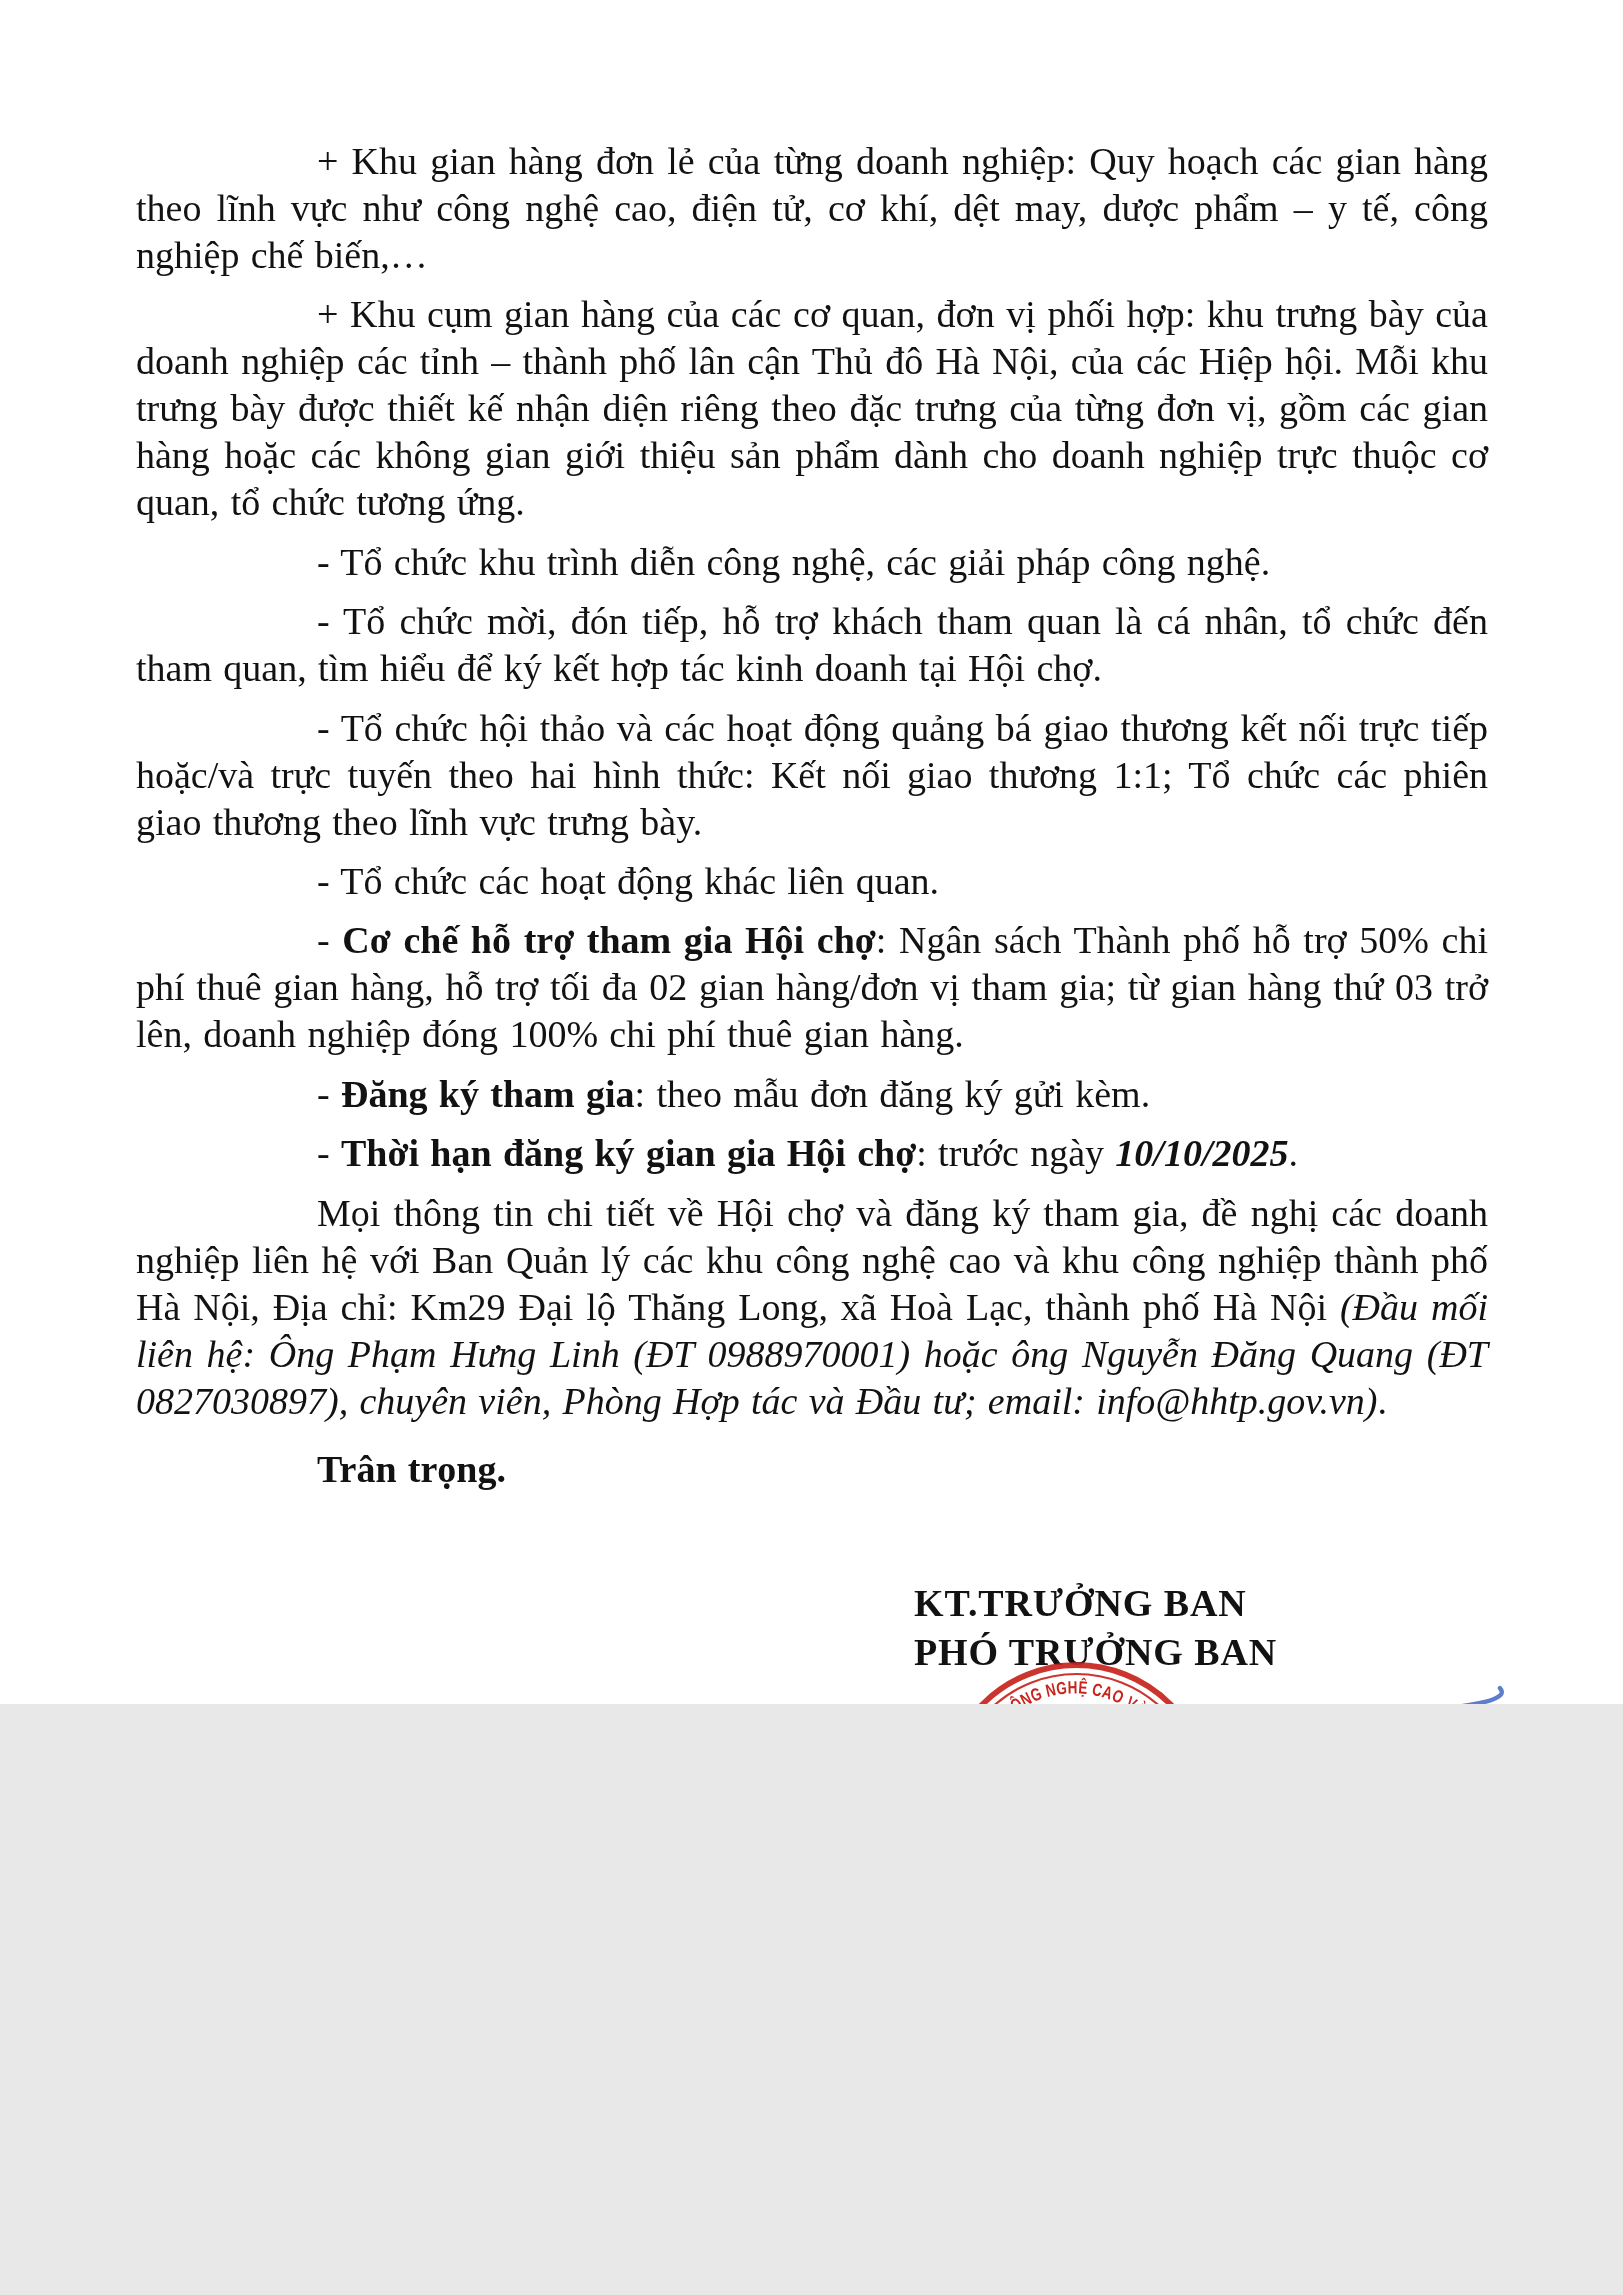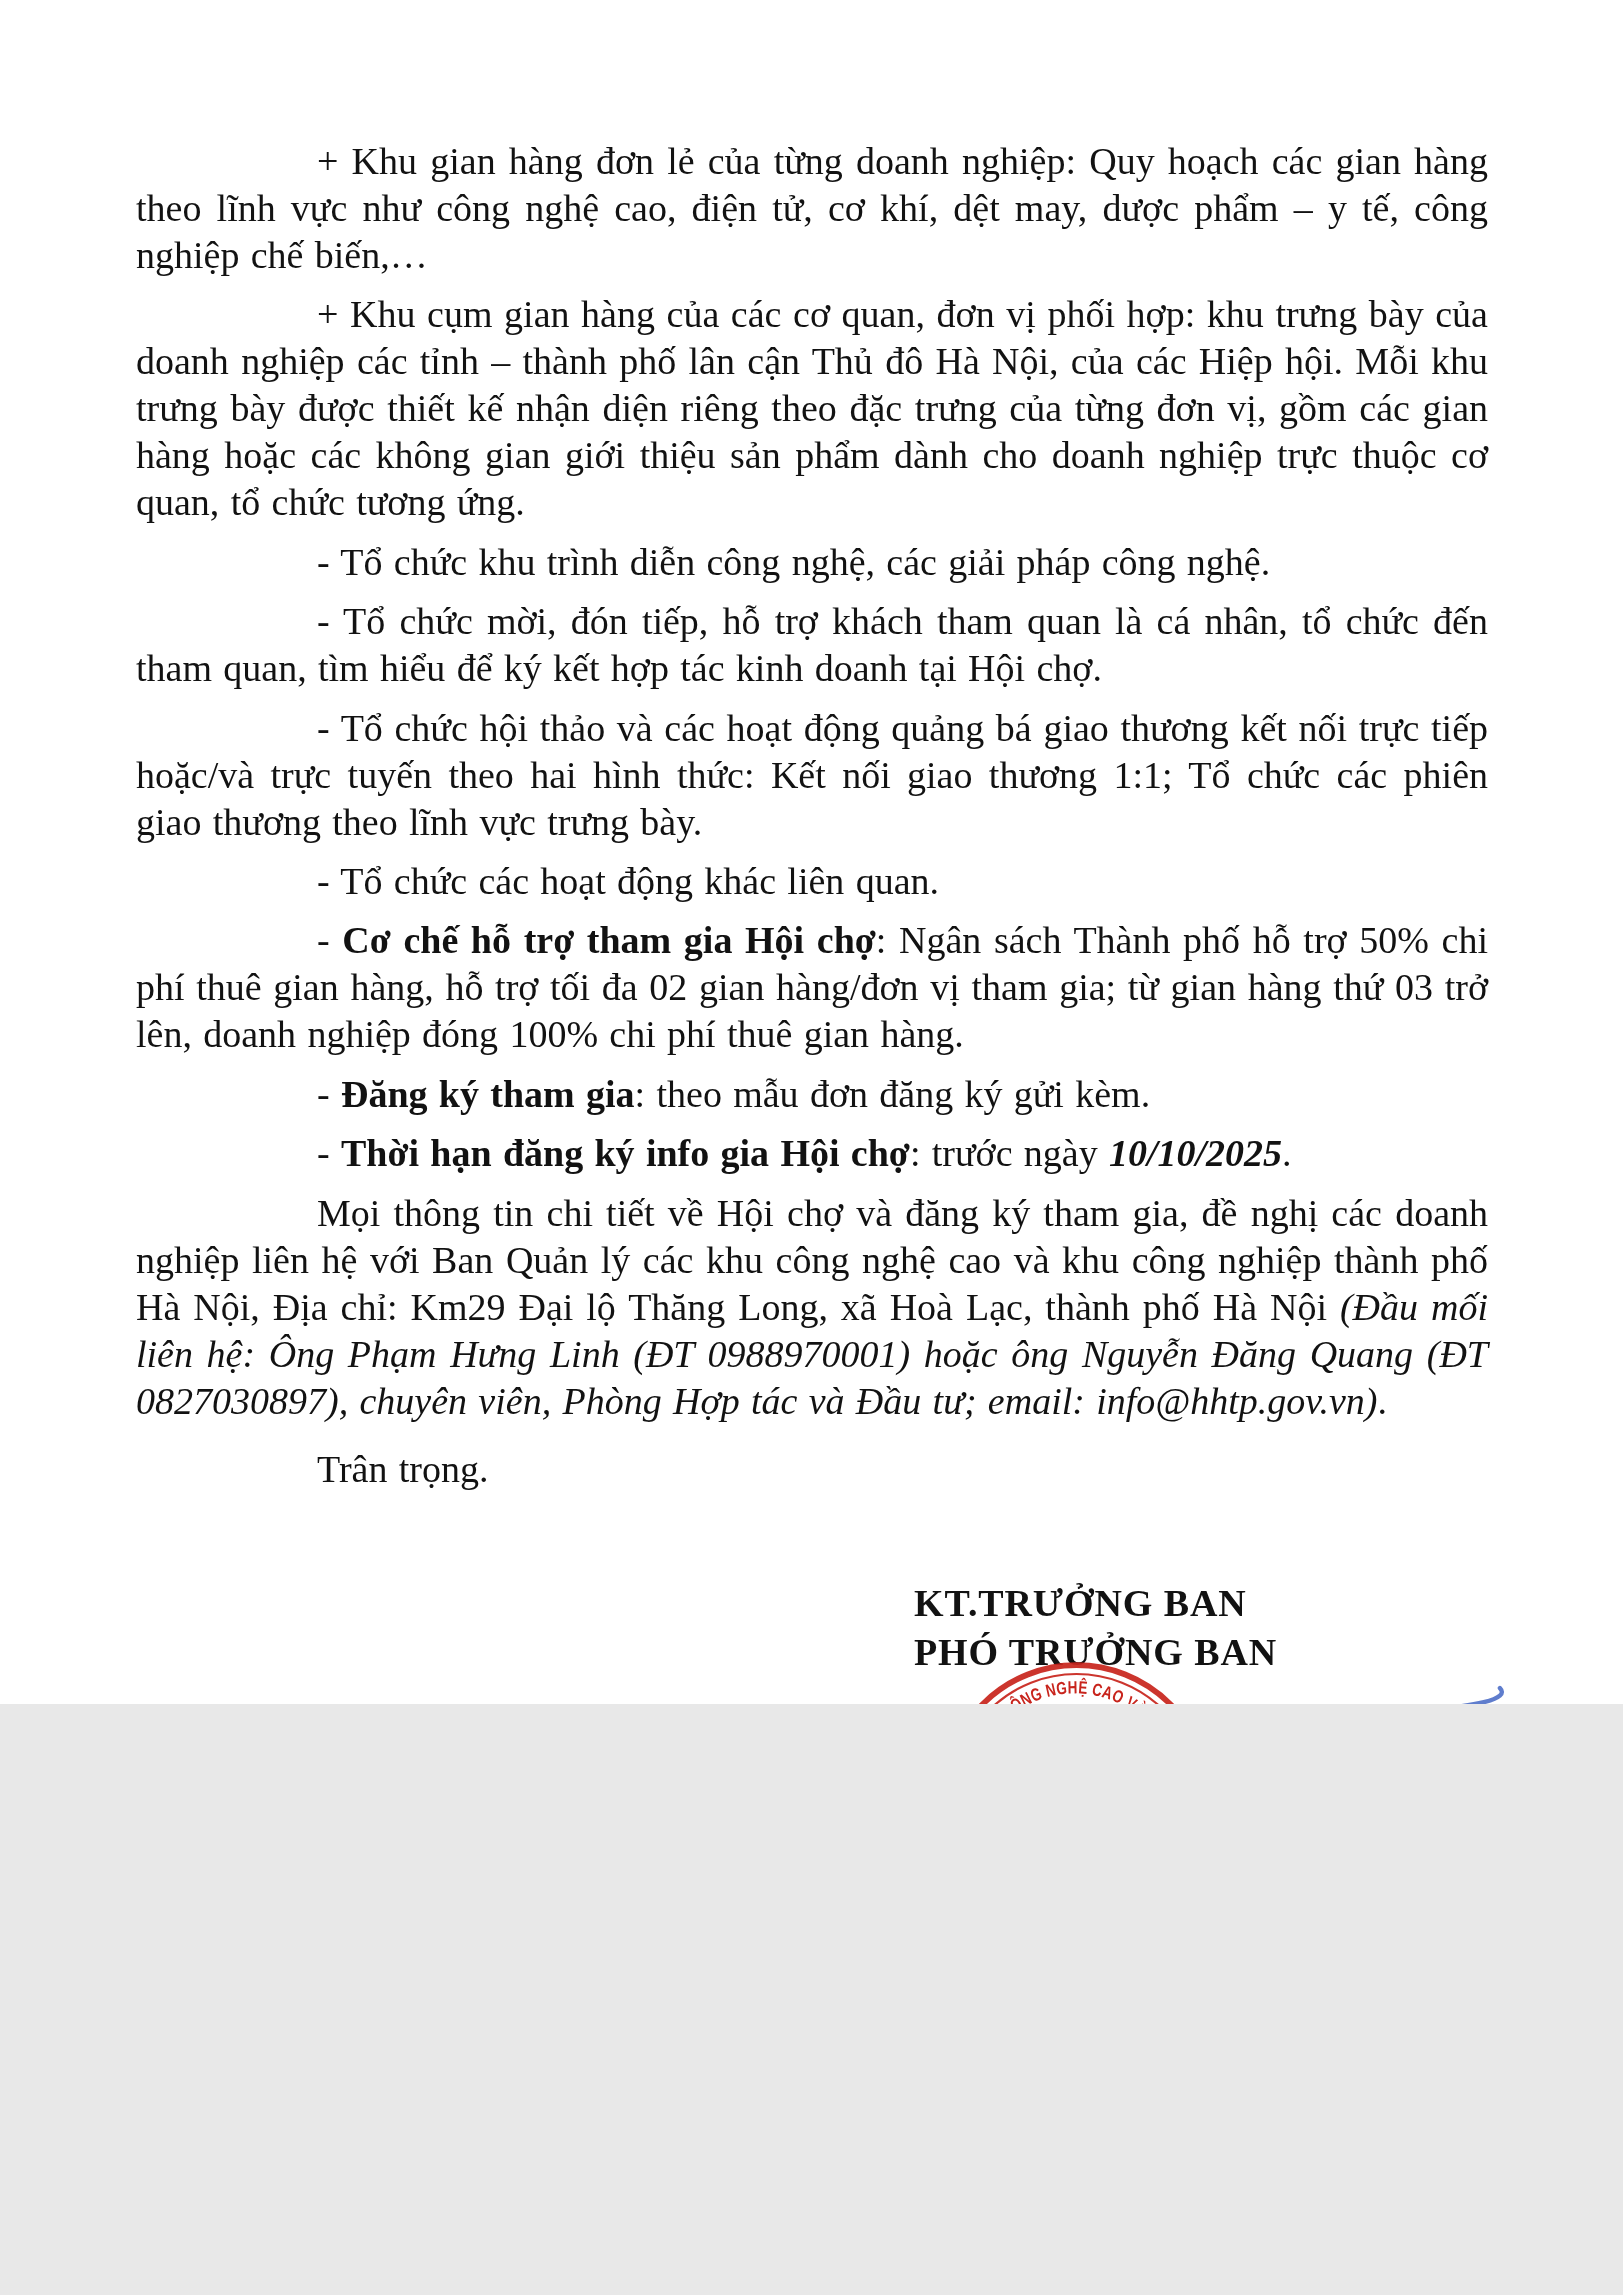--- a/index.html
+++ b/index.html
@@ -15,21 +15,21 @@
   .body-text{
     position:absolute;left:136px;top:138px;width:1352px;
   }
   .body-text p{
     margin:0 0 12.4px 0;
     font-size:38px;line-height:47px;
     text-align:justify;
     text-indent:181px;
     word-spacing:1.8px;
   }
-  .body-text p.closing{text-align:left;margin-top:21px;}
+  .body-text p.closing{text-align:left;margin-top:21px;font-weight:bold;}
   .b{font-weight:bold;margin-top:12px;}
   .i{font-style:italic;}
   
   .recipients{
     position:absolute;left:136px;top:1615px;width:787px;
     font-size:27px;line-height:35px;
   }
   .recipients .recip-title{
     font-weight:bold;font-style:italic;font-size:30px;line-height:39px;
   }
@@ -64,21 +64,21 @@
 
   <div class="body-text">
     <p><span>+ Khu gian hàng đơn lẻ của từng doanh nghiệp: Quy hoạch các gian hàng theo lĩnh vực như công nghệ cao, điện tử, cơ khí, dệt may, dược phẩm – y tế, công nghiệp chế biến,…</span></p>
     <p><span>+ Khu cụm gian hàng của các cơ quan, đơn vị phối hợp: khu trưng bày của doanh nghiệp các tỉnh – thành phố lân cận Thủ đô Hà Nội, của các Hiệp hội. Mỗi khu trưng bày được thiết kế nhận diện riêng theo đặc trưng của từng đơn vị, gồm các gian hàng hoặc các không gian giới thiệu sản phẩm dành cho doanh nghiệp trực thuộc cơ quan, tổ chức tương ứng.</span></p>
     <p><span>- Tổ chức khu trình diễn công nghệ, các giải pháp công nghệ.</span></p>
     <p><span>- Tổ chức mời, đón tiếp, hỗ trợ khách tham quan là cá nhân, tổ chức đến tham quan, tìm hiểu để ký kết hợp tác kinh doanh tại Hội chợ.</span></p>
     <p><span>- Tổ chức hội thảo và các hoạt động quảng bá giao thương kết nối trực tiếp hoặc/và trực tuyến theo hai hình thức: Kết nối giao thương 1:1; Tổ chức các phiên giao thương theo lĩnh vực trưng bày.</span></p>
     <p><span>- Tổ chức các hoạt động khác liên quan.</span></p>
     <p><span>- </span><span class="b">Cơ chế hỗ trợ tham gia Hội chợ</span><span>: Ngân sách Thành phố hỗ trợ 50% chi phí thuê gian hàng, hỗ trợ tối đa 02 gian hàng/đơn vị tham gia; từ gian hàng thứ 03 trở lên, doanh nghiệp đóng 100% chi phí thuê gian hàng.</span></p>
     <p><span>- </span><span class="b">Đăng ký tham gia</span><span>: theo mẫu đơn đăng ký gửi kèm.</span></p>
-    <p><span>- </span><span class="b">Thời hạn đăng ký info gia Hội chợ</span><span>: trước ngày </span><span class="b i">10/10/2025</span><span>.</span></p>
+    <p><span>- </span><span class="b">Thời hạn đăng ký gian gia Hội chợ</span><span>: trước ngày </span><span class="b i">10/10/2025</span><span>.</span></p>
     <p><span>Mọi thông tin chi tiết về Hội chợ và đăng ký tham gia, đề nghị các doanh nghiệp liên hệ với Ban Quản lý các khu công nghệ cao và khu công nghiệp thành phố Hà Nội, Địa chỉ: Km29 Đại lộ Thăng Long, xã Hoà Lạc, thành phố Hà Nội </span><span class="i">(Đầu mối liên hệ: Ông Phạm Hưng Linh (ĐT 0988970001) hoặc ông Nguyễn Đăng Quang (ĐT 0827030897), chuyên viên, Phòng Hợp tác và Đầu tư; email: info@hhtp.gov.vn)</span><span>.</span></p>
     <p class="closing"><span>Trân trọng.</span></p>
   </div>
 
 
   <div class="sign-head">
     <div>KT.TRƯỞNG BAN</div>
     <div>PHÓ TRƯỞNG BAN</div>
   </div>
 

